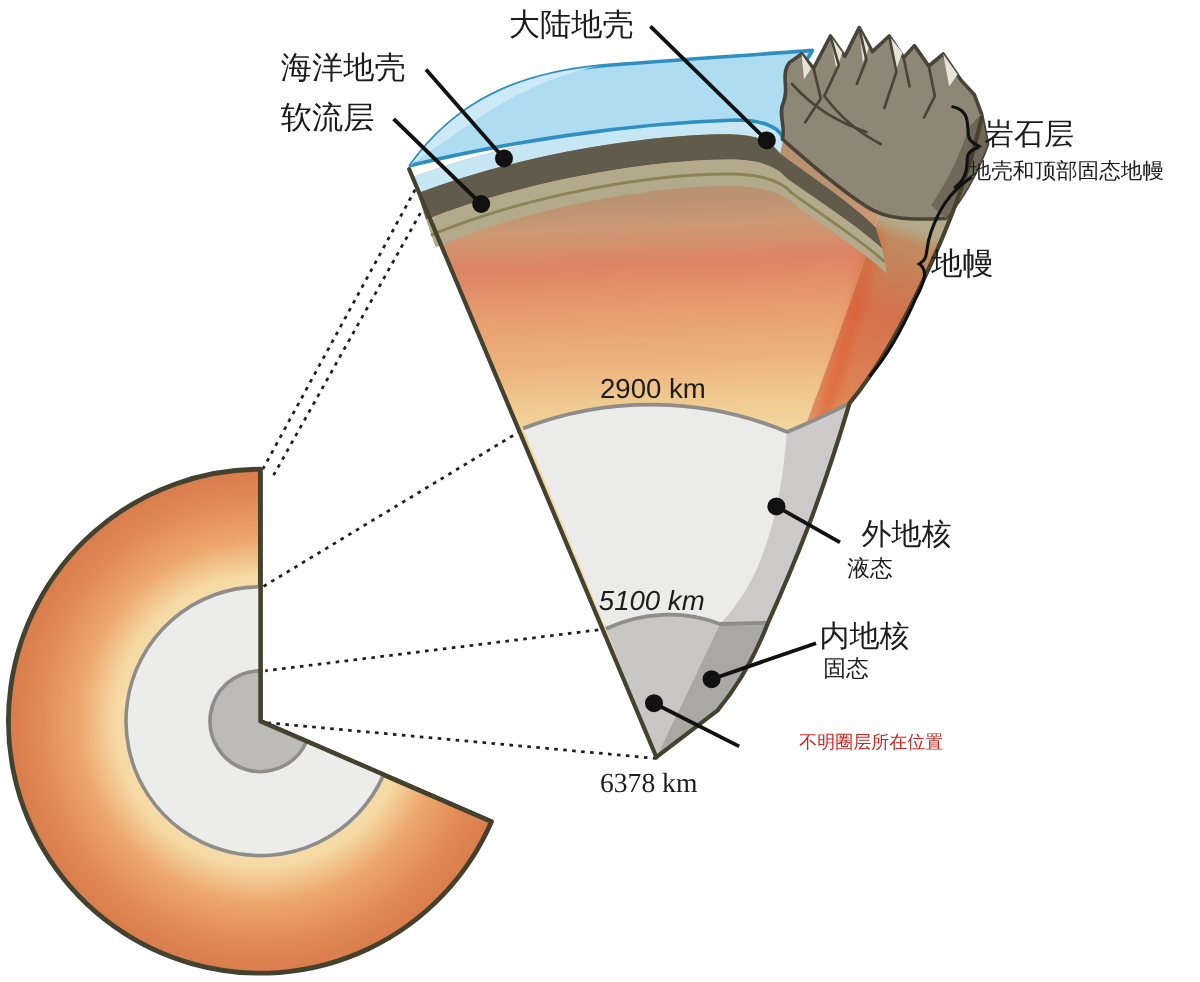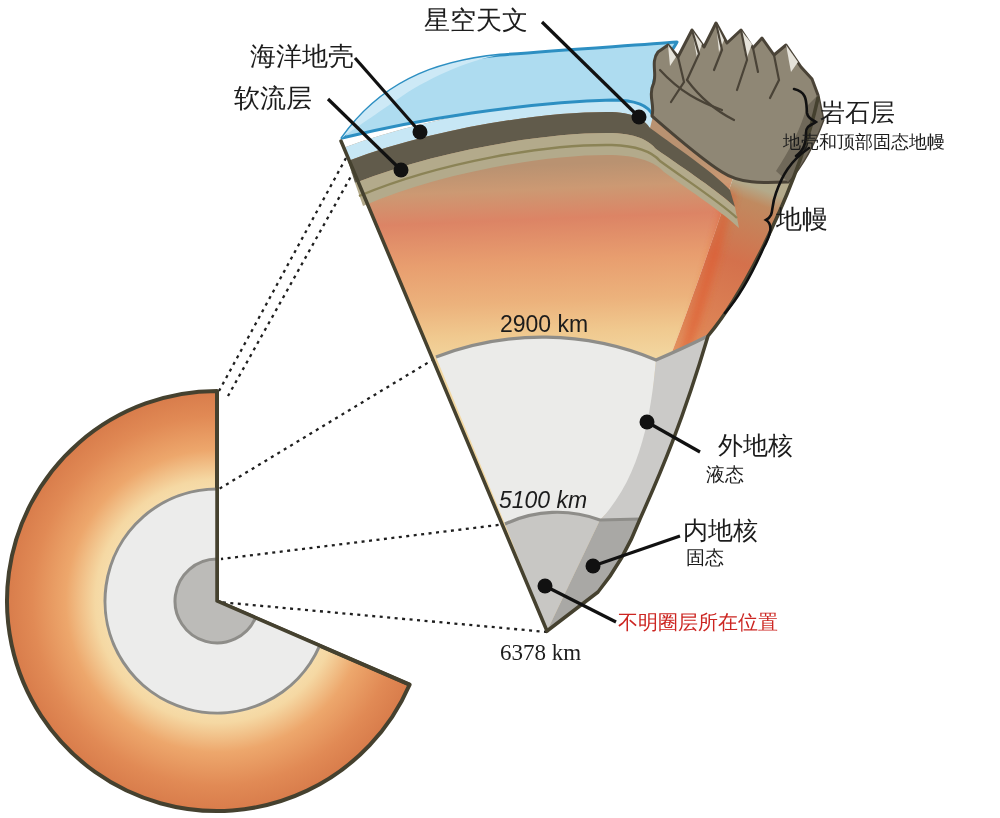--- a/index.html
+++ b/index.html
@@ -3,21 +3,21 @@
 <meta charset="utf-8">
 <style>
   html,body{margin:0;padding:0;background:#ffffff;}
   #stage{position:relative;width:1000px;height:818px;background:#ffffff;overflow:hidden;
          font-family:"Liberation Sans","DejaVu Sans",sans-serif;}
   #diagram-svg{position:absolute;left:0;top:0;}
   .lbl{position:absolute;white-space:nowrap;color:#1c1c1c;line-height:1.1;}
   .lbl-main{font-size:26px;}
   .lbl-sub{font-size:18px;}
   .lbl-depth{font-size:23px;}
-  .lbl-red{font-size:20px;color:#cc2521;}
+  .lbl-red{font-size:15px;color:#cc2521;margin-left:48px;}
   #brand{position:absolute;right:30px;top:747px;text-align:right;color:#3a3a3a;
          font-family:"Liberation Serif","DejaVu Serif",serif;}
   #brand .cn{font-size:25px;font-weight:bold;letter-spacing:1px;}
   #brand .en{font-size:16px;font-variant:small-caps;letter-spacing:.5px;margin-top:0px;}
 </style>
 </head>
 <body>
 
 <div id="stage">
 
@@ -173,26 +173,26 @@
   </g>
 
   <g fill="none" stroke="#111111" stroke-width="2.6" stroke-linecap="round">
     <path d="M 794,89 C 808,92 806,103 807,113 C 808,119 813,120 816,122
              C 812,125 806,125 806,133 C 806,143 804,150 796,156"></path>
     <path d="M 809,148 C 790,161 782,176 776,193 C 770,209 775,215 766,220
              C 774,225 770,236 763,249 C 751,276 740,296 725,313"></path>
   </g>
 </svg>
 
-<div class="lbl lbl-main" style="left:424px;top:6px;">星空天文</div>
-<div class="lbl lbl-main" style="left:250px;top:42px;text-align:right;">海洋地壳</div>
+<div class="lbl lbl-main" style="left:424px;top:6px;">大陆地壳</div>
+<div class="lbl lbl-main" style="left:234px;top:42px;text-align:right;">海洋地壳</div>
 <div class="lbl lbl-main" style="left:234px;top:84px;">软流层</div>
 
 <div class="lbl lbl-main" style="left:820px;top:99px;font-size:25px;">岩石层</div>
-<div class="lbl lbl-sub" style="left:783px;top:133px;">地壳和顶部固态地幔</div>
+<div class="lbl lbl-sub" style="left:808px;top:133px;">地壳和顶部固态地幔</div>
 <div class="lbl lbl-main" style="left:776px;top:205px;">地幔</div>
 
 <div class="lbl lbl-main" style="left:702px;top:432px;font-size:25px;margin-left:16px;">外地核</div>
 <div class="lbl lbl-sub" style="left:706px;top:465px;font-size:19px;">液态</div>
 <div class="lbl lbl-main" style="left:683px;top:517px;font-size:25px;">内地核</div>
 <div class="lbl lbl-sub" style="left:686px;top:548px;font-size:19px;">固态</div>
 
 <div class="lbl lbl-red" style="left:618px;top:611px;">不明圈层所在位置</div>
 
 <div class="lbl lbl-depth" style="left:500px;top:312px;">2900 km</div>

